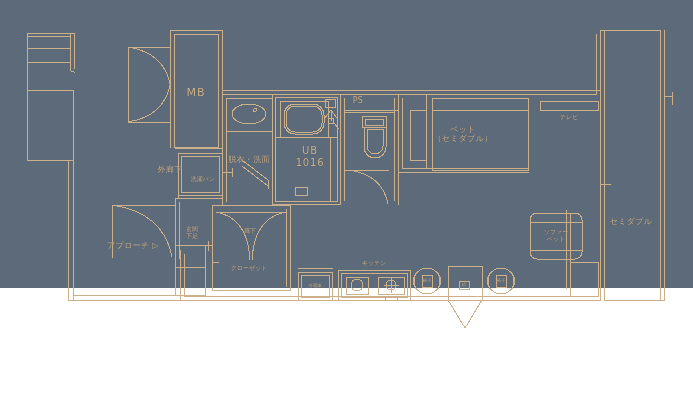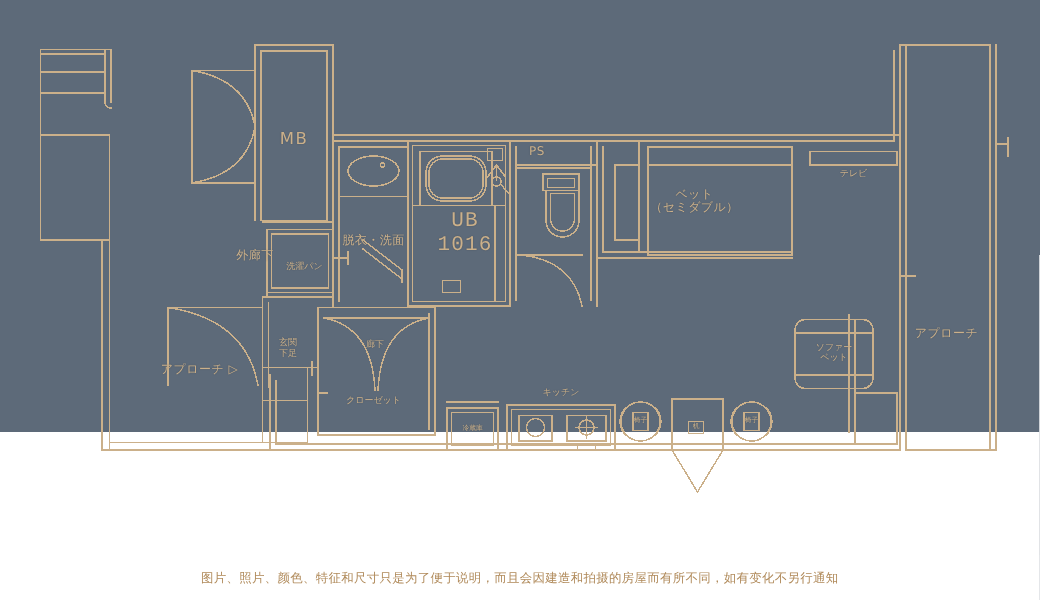--- a/index.html
+++ b/index.html
@@ -59,23 +59,22 @@
     letter-spacing: 0.3px;
     pointer-events: none;
     font-family: "DejaVu Sans", "Liberation Sans", sans-serif;
     text-shadow: 0 0 1px rgba(0,0,0,0.25);
   }
   .plan-label.big {
     font-size: 11px;
     letter-spacing: 1px;
   }
   .plan-label.ub {
-    font-size: 14px;
+    font-size: 10px;
     letter-spacing: 0.8px;
-    font-family: Liberation Mono, monospace;
   }
   .plan-label.tiny {
     font-size: 6px;
     letter-spacing: 0;
   }
   .plan-label.micro {
     font-size: 4.5px;
     letter-spacing: 0;
   }
 </style>
@@ -319,33 +318,33 @@
 
       </g>
     </svg>
 
     <div class="plan-label big" style="left:196px; top:93px; transform:translate(-50%,-50%);">MB</div>
 
     <div class="plan-label" style="left:130px; top:170px; transform:translate(-50%,-50%);margin-left:40px;">外廊下</div>
 
     <div class="plan-label tiny" style="left:203px; top:179px; transform:translate(-50%,-50%);">洗濯パン</div>
 
-    <div class="plan-label" style="left:249px; top:160px; transform:translate(-50%,-50%);">脱衣・洗面</div>
+    <div class="plan-label" style="left:249px; top:160px; transform:translate(-50%,-50%);font-family:Liberation Mono, monospace;">脱衣・洗面</div>
 
     <div class="plan-label ub" style="left:310px; top:156px; transform:translate(-50%,-50%);">UB
 1016</div>
 
     <div class="plan-label" style="left:358px; top:101px; transform:translate(-50%,-50%);">PS</div>
 
     <div class="plan-label" style="left:463px; top:134px; transform:translate(-50%,-50%);">ベット
 （セミダブル）</div>
 
     <div class="plan-label tiny" style="left:569px; top:117px; transform:translate(-50%,-50%);">テレビ</div>
 
-    <div class="plan-label" style="left:631px; top:222px; transform:translate(-50%,-50%);">アプローチ</div>
+    <div class="plan-label" style="left:631px; top:222px; transform:translate(-50%,-50%);">セミダブル</div>
 
     <div class="plan-label tiny" style="left:556px; top:236px; transform:translate(-50%,-50%);">ソファー
 ベット</div>
 
     <div class="plan-label" style="left:133px; top:246px; transform:translate(-50%,-50%);">アプローチ ▷</div>
 
     <div class="plan-label tiny" style="left:192px; top:233px; transform:translate(-50%,-50%);">玄関
 下足</div>
 
     <div class="plan-label tiny" style="left:250px; top:231px; transform:translate(-50%,-50%);">廊下</div>
@@ -357,17 +356,14 @@
     <div class="plan-label micro" style="left:315px; top:286px; transform:translate(-50%,-50%);">冷蔵庫</div>
 
     <div class="plan-label micro" style="left:427px; top:281px; transform:translate(-50%,-50%);">椅子</div>
 
     <div class="plan-label micro" style="left:501px; top:281px; transform:translate(-50%,-50%);">椅子</div>
 
     <div class="plan-label micro" style="left:464px; top:285px; transform:translate(-50%,-50%);">机</div>
 
   </div>
 
-  <div id="caption-bar">
-    <div id="caption-text">图片、照片、颜色、特征和尺寸只是为了便于说明，而且会因建造和拍摄的房屋而有所不同，如有变化不另行通知</div>
-  </div>
 
 </div>
 
 </body></html>

